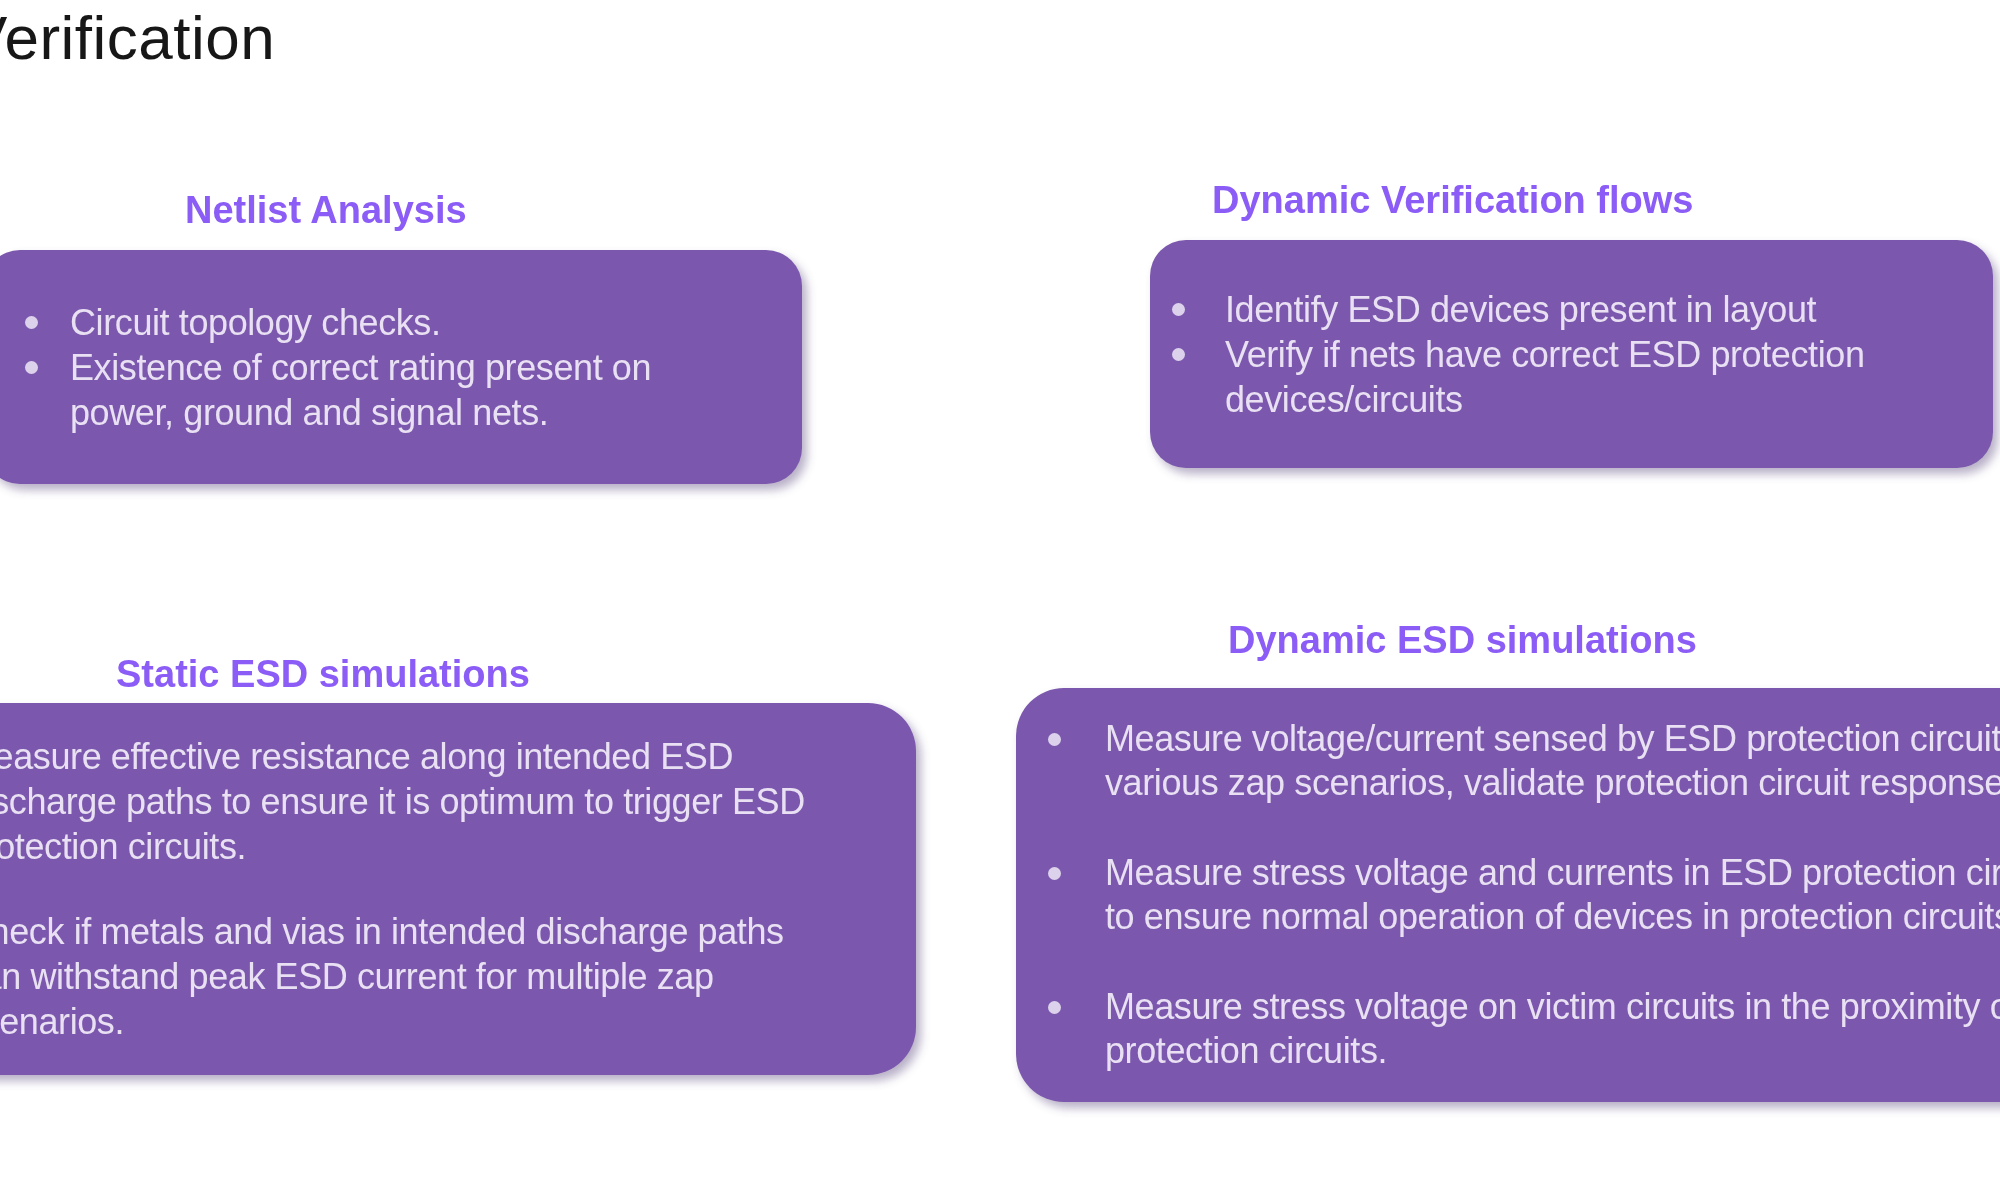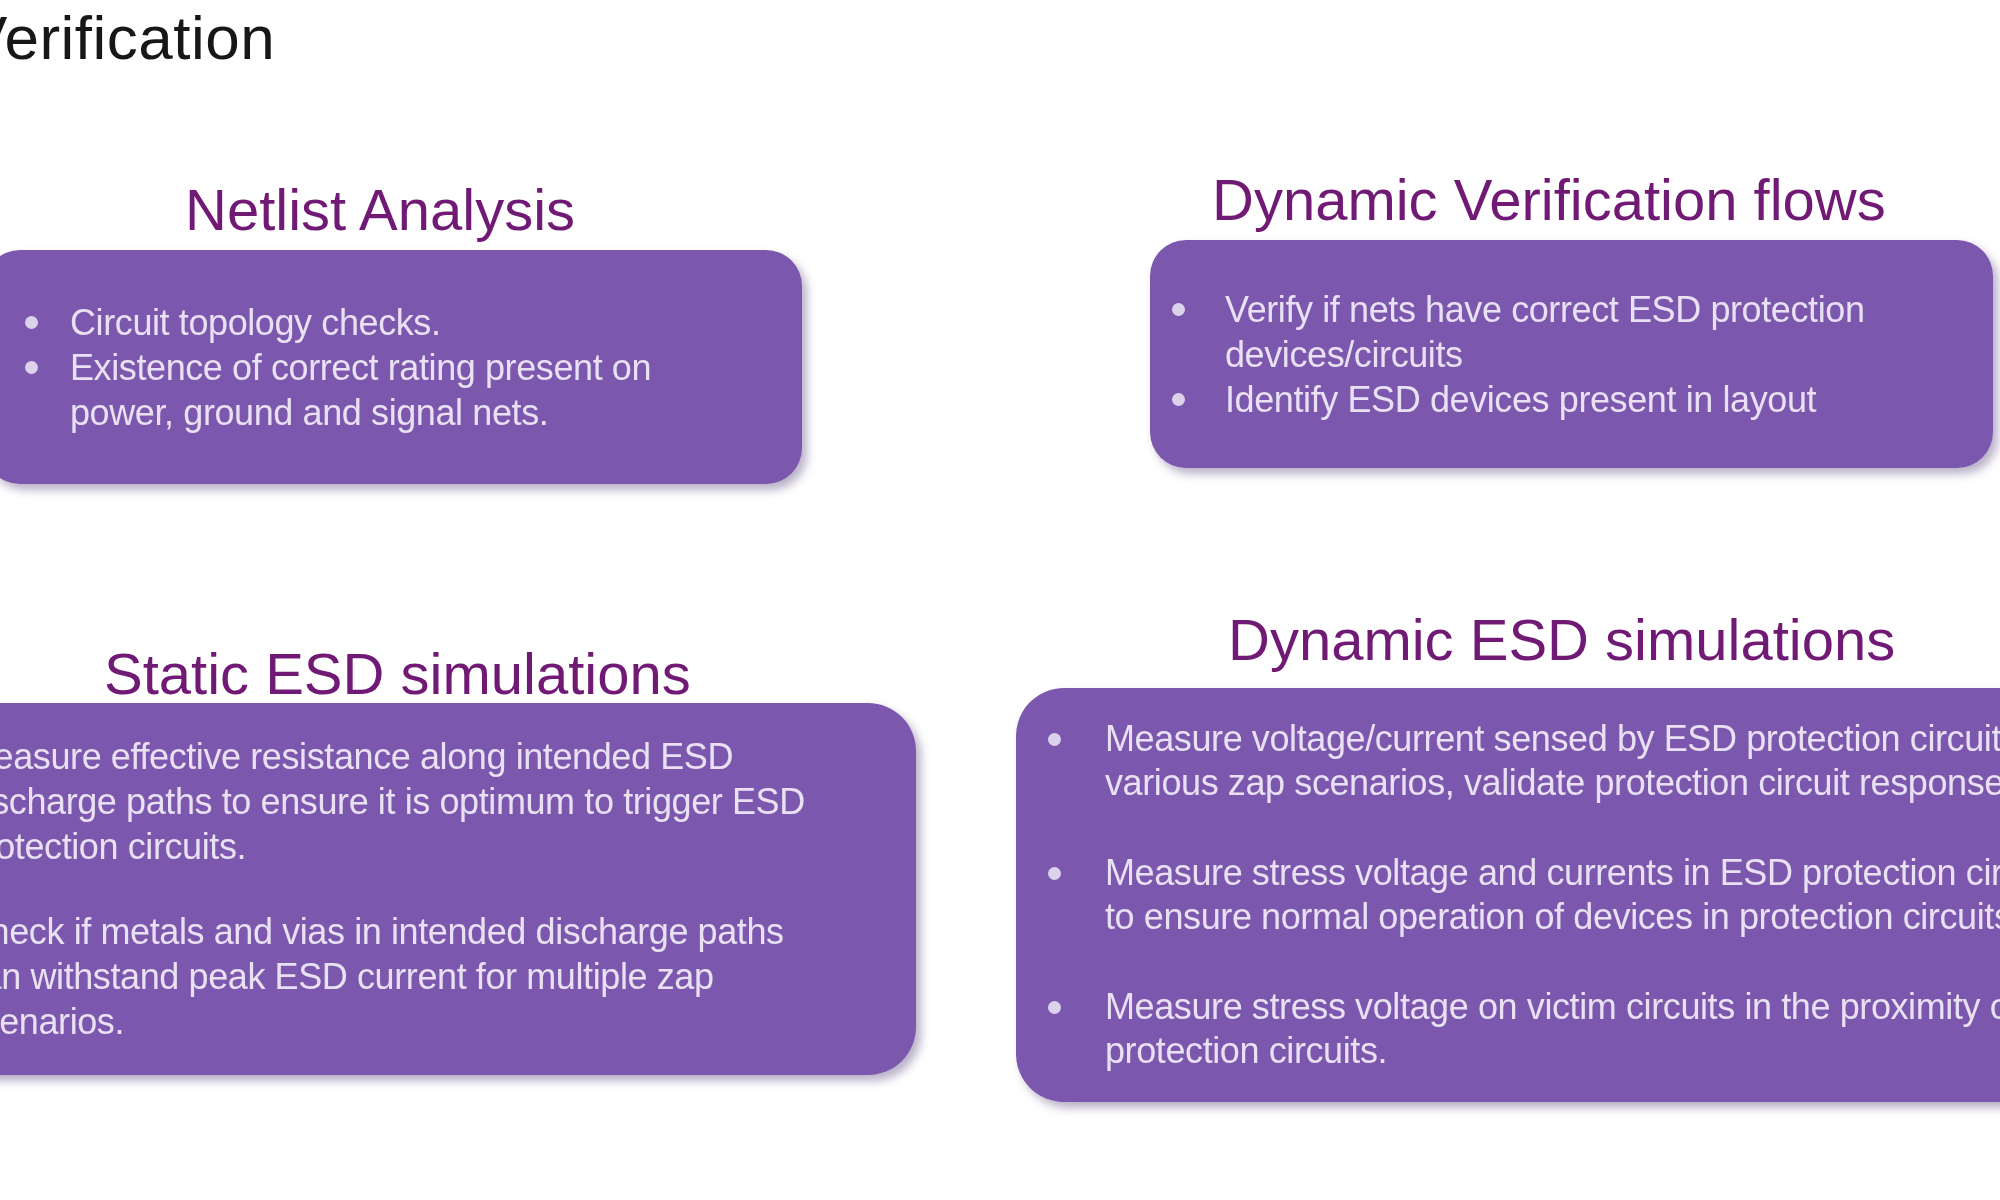--- a/index.html
+++ b/index.html
@@ -8,26 +8,26 @@
   .slide{position:absolute;inset:0;width:2000px;height:1200px;background:#ffffff;overflow:hidden;}
 
   .slide-title{
     position:absolute;left:-34px;top:2px;
     font-size:62px;line-height:72px;font-weight:400;color:#171717;
     letter-spacing:0.5px;white-space:pre;
   }
 
   .panel-heading{
     position:absolute;
-    font-size:58px;line-height:56px;font-weight:400;color:#701a75;
+    font-size:38px;line-height:56px;font-weight:700;color:#8b5cf6;
     white-space:pre;letter-spacing:0px;
   }
   #heading-netlist {left:185px; top:182px;}
   #heading-physical{left:1212px;top:172px;}
-  #heading-static  {left:104px; top:646px;}
+  #heading-static  {left:116px; top:646px;}
   #heading-dynamic {left:1228px;top:612px;}
 
   .box{
     position:absolute;background:#7B58AD;
     box-shadow:5px 6px 10px rgba(70,50,110,0.38);
     display:flex;flex-direction:column;justify-content:center;
     overflow:hidden;color:#E9E1F3;
   }
   #box-netlist {left:-16px; top:250px;width:818px; height:234px;border-radius:36px;}
   #box-physical{left:1150px;top:240px;width:843px; height:228px;border-radius:36px;}
@@ -67,23 +67,23 @@
     <ul class="bullets">
         <li>Circuit topology checks.</li>
         <li>Existence of correct rating present on
 power, ground and signal nets.</li>
       </ul>
   </div>
 
   <div class="panel-heading" id="heading-physical">Dynamic Verification flows</div>
   <div class="box" id="box-physical">
     <ul class="bullets">
+        <li>Identify ESD devices present in layout</li>
         <li>Verify if nets have correct ESD protection
 devices/circuits</li>
-        <li>Identify ESD devices present in layout</li>
       </ul>
   </div>
 
   <div class="panel-heading" id="heading-static">Static ESD simulations</div>
   <div class="box" id="box-static">
     <ul class="plain">
         <li>Measure effective resistance along intended ESD
 discharge paths to ensure it is optimum to trigger ESD
 protection circuits.</li>
         <li>Check if metals and vias in intended discharge paths

